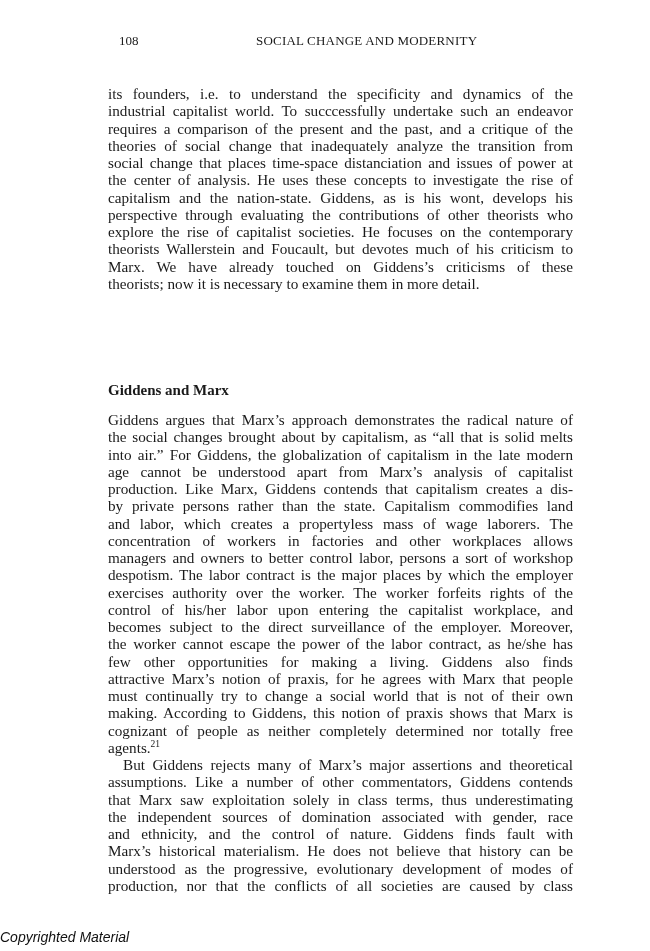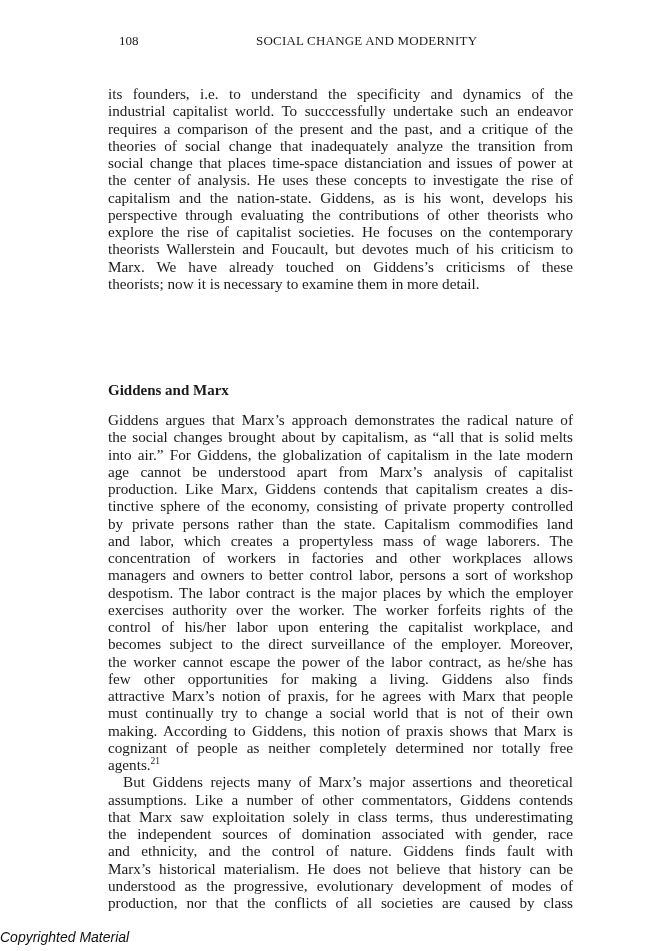--- a/index.html
+++ b/index.html
@@ -107,21 +107,20 @@
 </div>
 
 <div class="section-heading">Giddens and Marx</div>
 
 <div class="body-block" style="top:379px;margin-top:32px;">
   <span class="line">Giddens argues that Marx’s approach demonstrates the radical nature of</span>
   <span class="line">the social changes brought about by capitalism, as “all that is solid melts</span>
   <span class="line">into air.” For Giddens, the globalization of capitalism in the late modern</span>
   <span class="line">age cannot be understood apart from Marx’s analysis of capitalist</span>
   <span class="line">production. Like Marx, Giddens contends that capitalism creates a dis-</span>
-  <span class="line">tinctive sphere of the economy, consisting of private property controlled</span>
   <span class="line">by private persons rather than the state. Capitalism commodifies land</span>
   <span class="line">and labor, which creates a propertyless mass of wage laborers. The</span>
   <span class="line">concentration of workers in factories and other workplaces allows</span>
   <span class="line">managers and owners to better control labor, persons a sort of workshop</span>
   <span class="line">despotism. The labor contract is the major places by which the employer</span>
   <span class="line">exercises authority over the worker. The worker forfeits rights of the</span>
   <span class="line">control of his/her labor upon entering the capitalist workplace, and</span>
   <span class="line">becomes subject to the direct surveillance of the employer. Moreover,</span>
   <span class="line">the worker cannot escape the power of the labor contract, as he/she has</span>
   <span class="line">few other opportunities for making a living. Giddens also finds</span>

